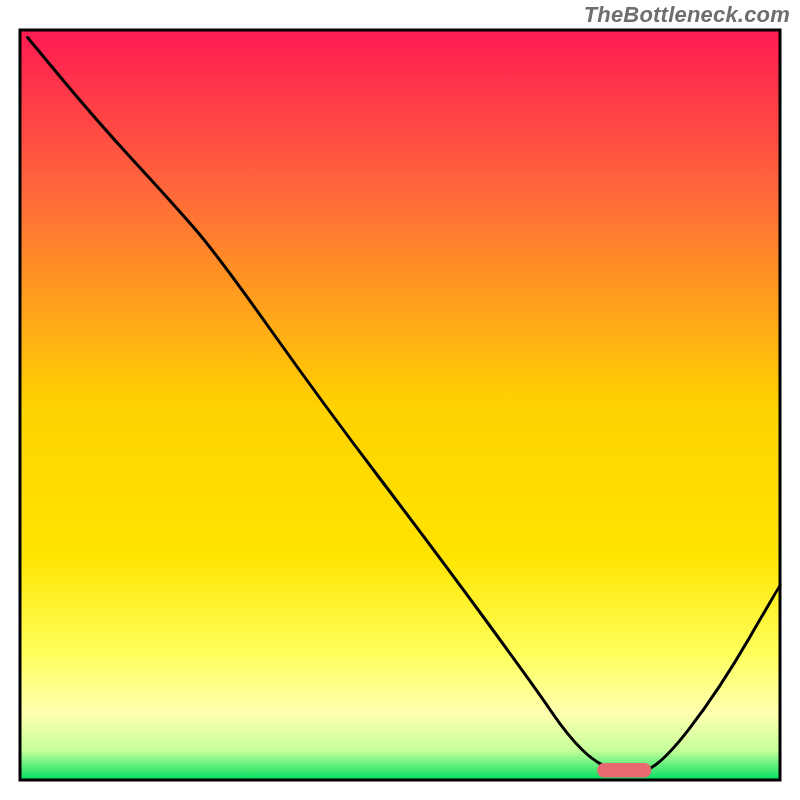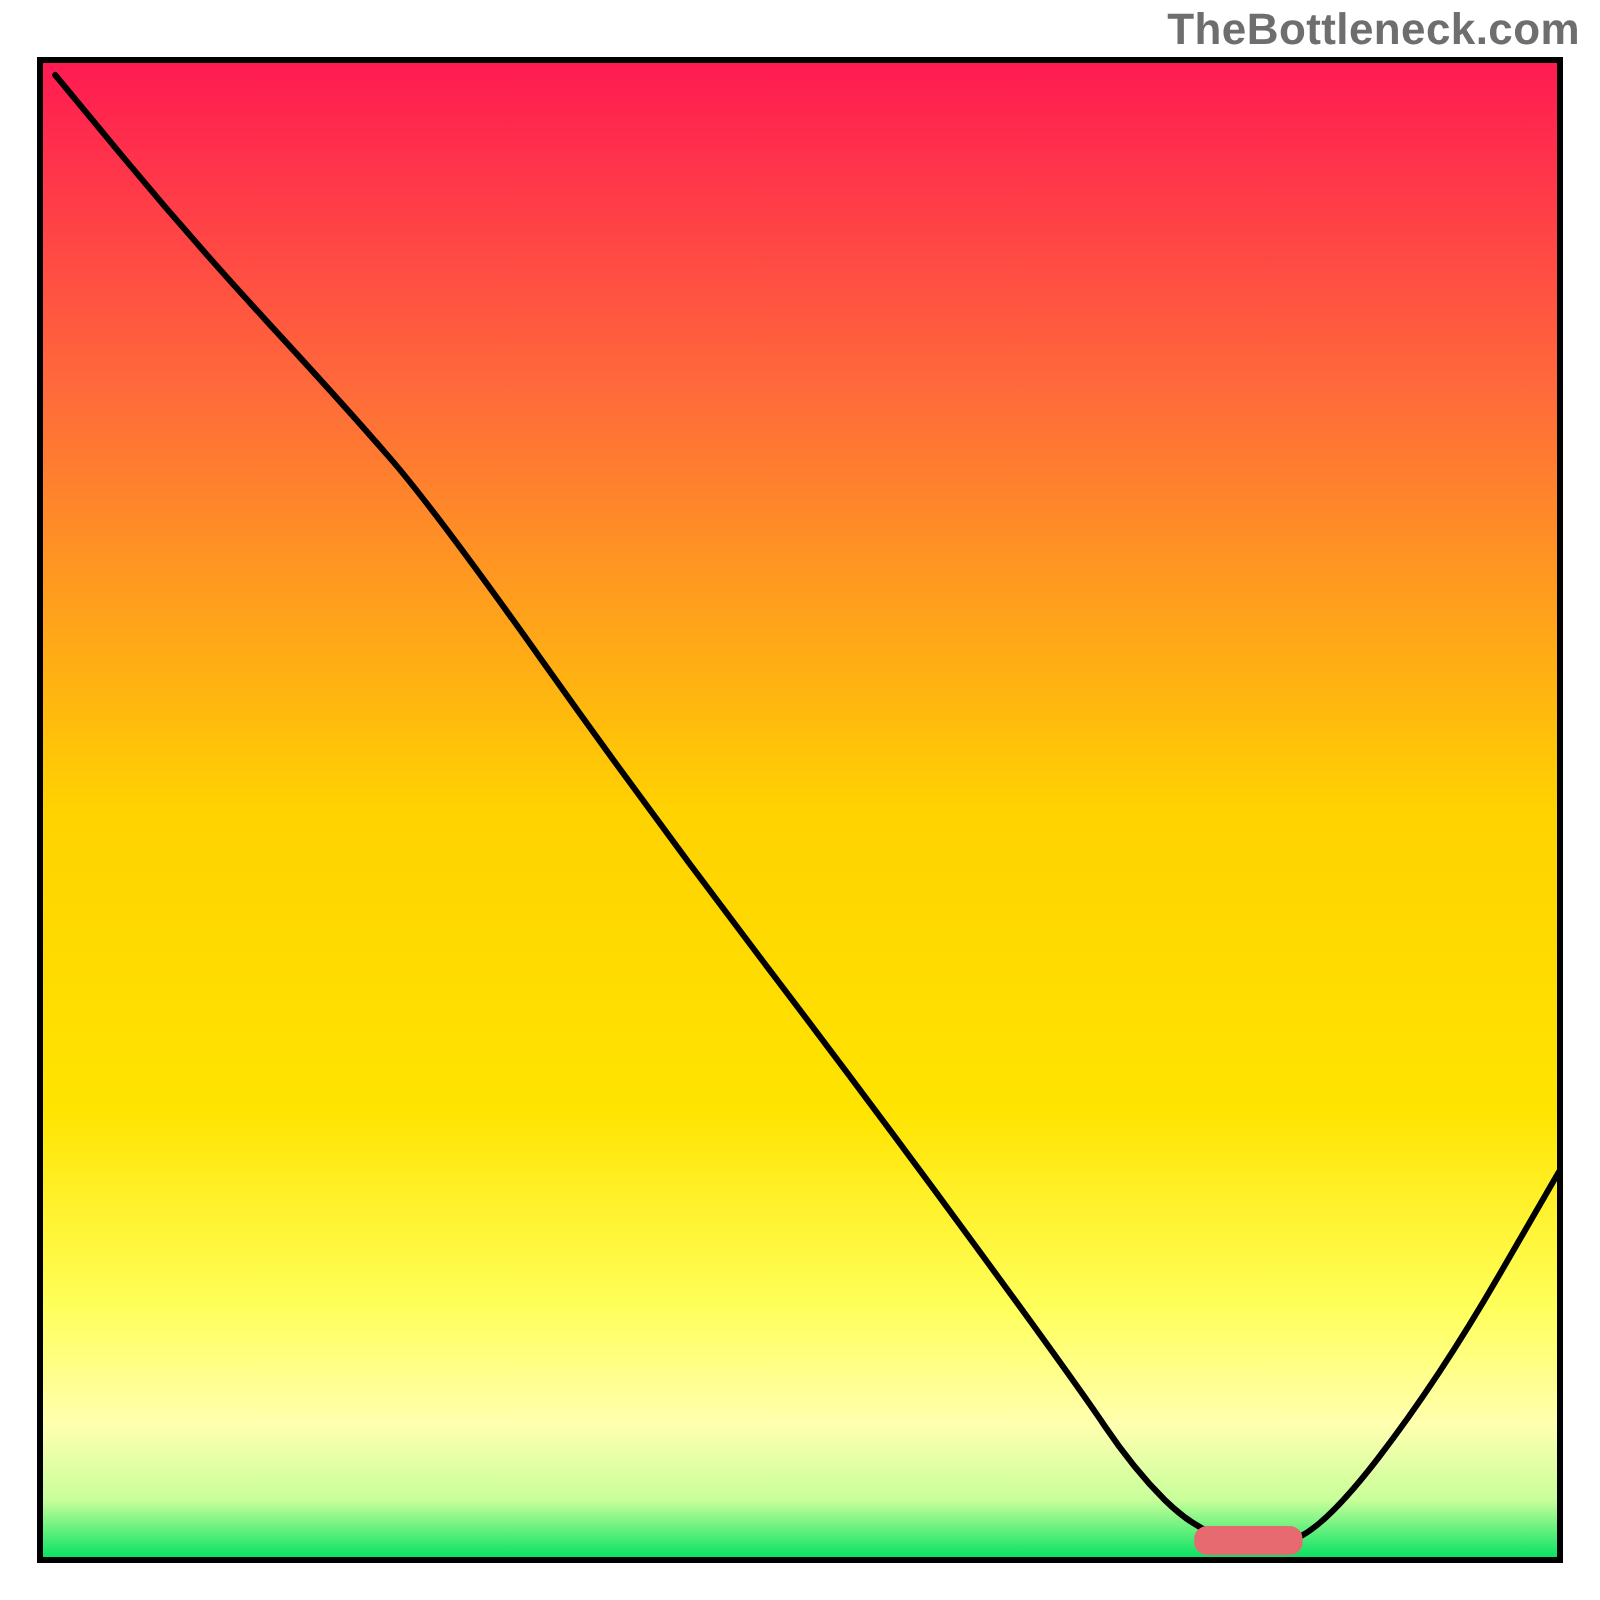--- a/index.html
+++ b/index.html
@@ -8,20 +8,21 @@
     width: 800px;
     height: 800px;
     background: #ffffff;
     font-family: Arial, Helvetica, sans-serif;
     overflow: hidden;
   }
   .wrap {
     position: relative;
     width: 800px;
     height: 772px;
+    font-style: italic;
   }
   .watermark {
     position: absolute;
     top: 2px;
     right: 10px;
     font-size: 22px;
     font-weight: 600;
     color: #6e6e6e;
     letter-spacing: 0.2px;
   }

